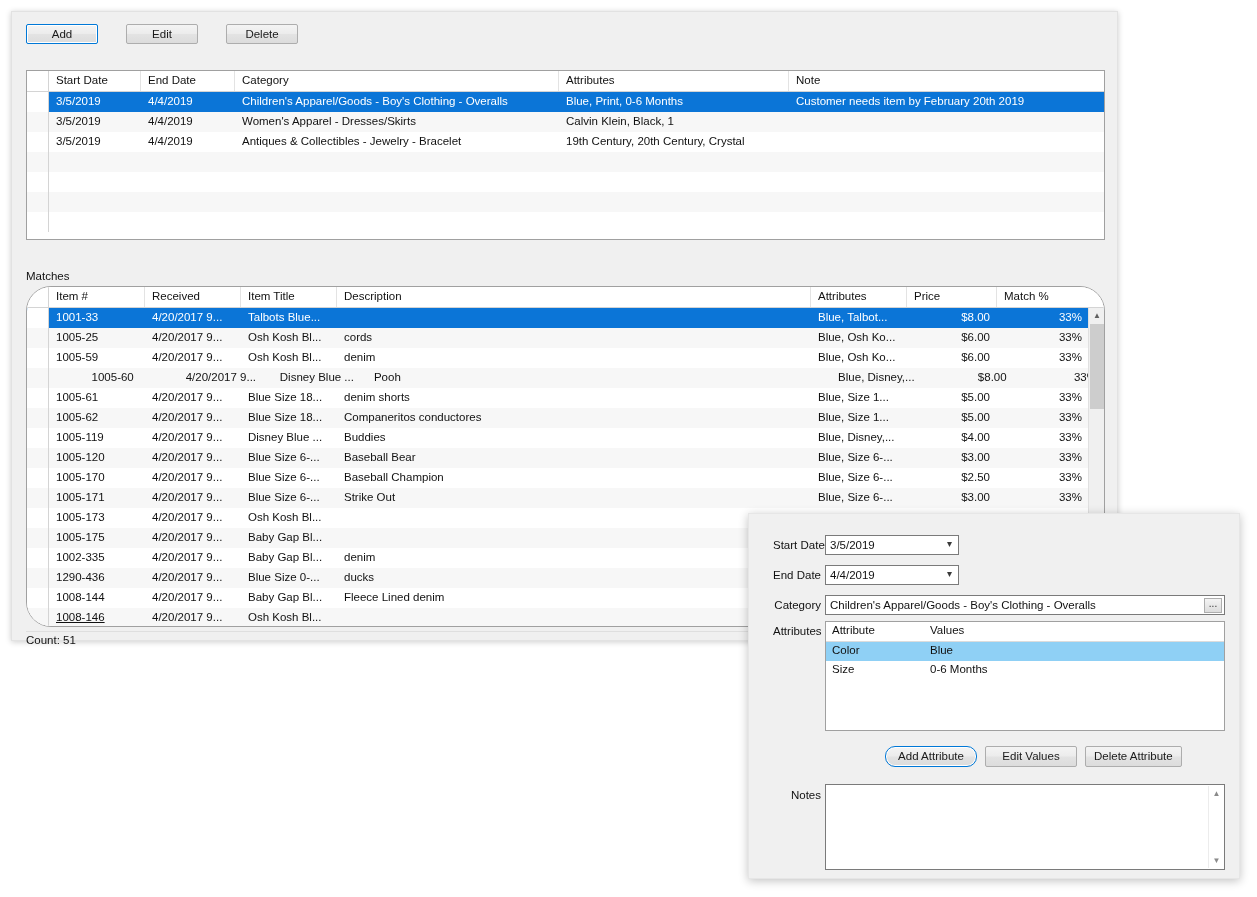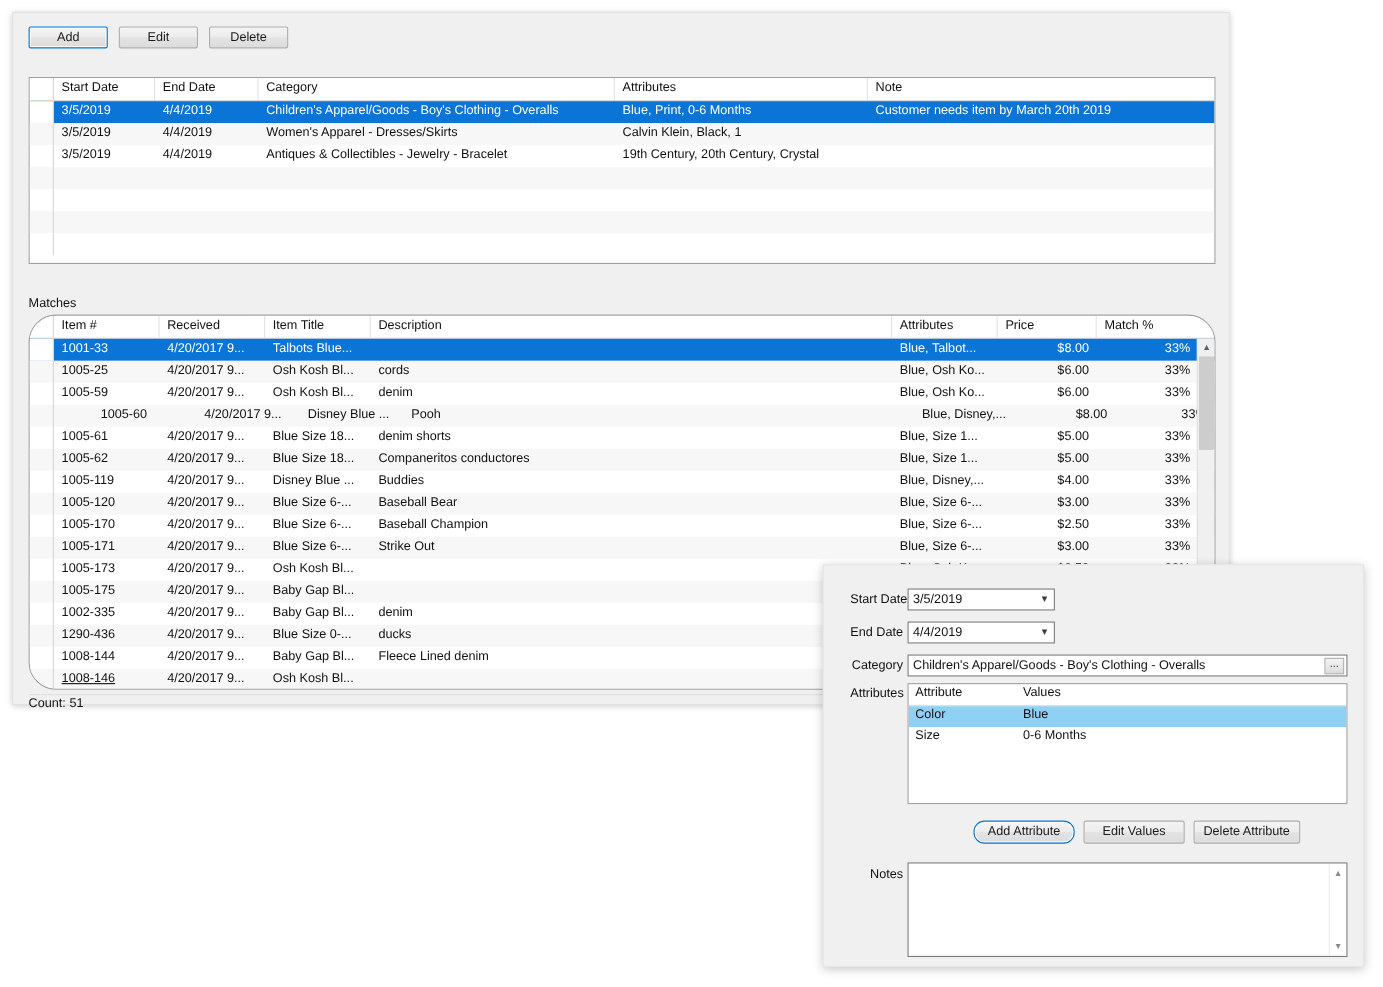--- a/index.html
+++ b/index.html
@@ -30,21 +30,21 @@
     box-shadow: 0 1px 6px rgba(0,0,0,0.20);
     box-sizing: border-box;
   }
 
   
   .toolbar {
     position: absolute;
     left: 14px;
     top: 12px;
     display: flex;
-    gap: 10px;
+    gap: 28px;
   }
   .btn {
     height: 20px;
     min-width: 72px;
     background: linear-gradient(to bottom,#f4f4f4 0%,#ececec 48%,#e3e3e3 52%,#dcdcdc 100%);
     border: 1px solid #adadad;
     border-radius: 2px;
     font-size: 11.5px;
     color: #1a1a1a;
     font-family: "Liberation Sans", sans-serif;
@@ -323,21 +323,21 @@
         <div class="gh-cell" style="width:230px;">Attributes</div>
         <div class="gh-cell" style="width:315px;border-right:none;">Note</div>
       </div>
       <div class="grid-body" id="top-grid-body">
           <div class="grid-row sel">
             <div class="rowsel-cell" style="width: 22px;"></div>
             <div class="gr-cell" style="width: 92px;">3/5/2019</div>
             <div class="gr-cell" style="width: 94px;">4/4/2019</div>
             <div class="gr-cell" style="width: 324px;">Children's Apparel/Goods - Boy's Clothing - Overalls</div>
             <div class="gr-cell" style="width: 230px;">Blue, Print, 0-6 Months</div>
-            <div class="gr-cell" style="width: 315px;">Customer needs item by March 20th 2019</div>
+            <div class="gr-cell" style="width: 315px;">Customer needs item by February 20th 2019</div>
           </div>
           <div class="grid-row alt">
             <div class="rowsel-cell" style="width: 22px;"></div>
             <div class="gr-cell" style="width: 92px;">3/5/2019</div>
             <div class="gr-cell" style="width: 94px;">4/4/2019</div>
             <div class="gr-cell" style="width: 324px;">Women's Apparel - Dresses/Skirts</div>
             <div class="gr-cell" style="width: 230px;">Calvin Klein, Black, 1</div>
             <div class="gr-cell" style="width: 315px;"></div>
           </div>
           <div class="grid-row">

